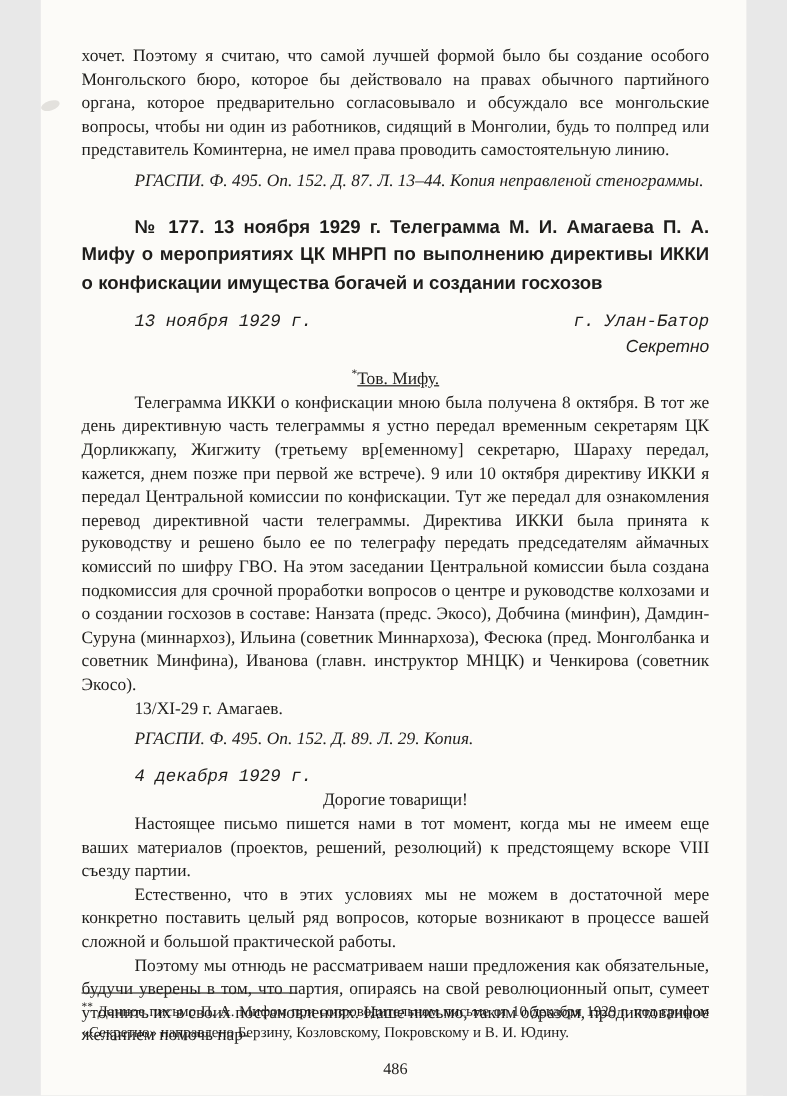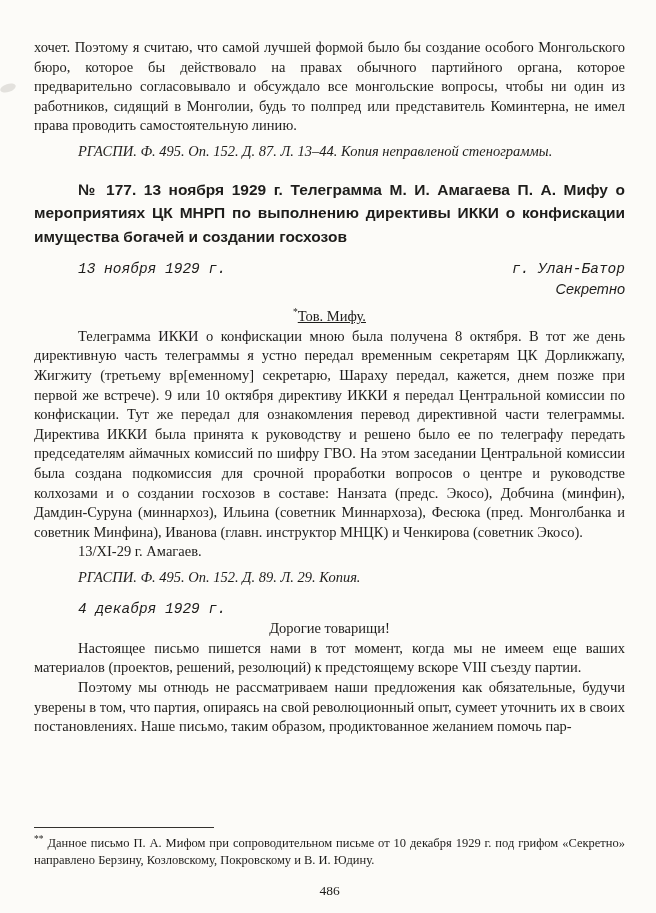--- a/index.html
+++ b/index.html
@@ -1,18 +1,18 @@
 <!DOCTYPE html>
 <html><head>
 <meta charset="utf-8">
 <style>
   html, body { margin: 0; padding: 0; background: #e8e8e8; }
   .page {
     position: relative;
-    width: 656px;
+    width: 588px;
     height: 913px;
     margin: 0 auto;
     background: #fcfbf8;
     color: #1e1d1b;
     overflow: hidden;
     box-sizing: border-box;
     padding: 38px 31px 0 34px;
     font-family: "Liberation Serif", serif;
   }
   .smudge {
@@ -112,20 +112,21 @@
   <p class="serif-body centered mt8"><sup class="fn-marker">*</sup><span class="underlined">Тов. Мифу.</span></p>
   <p class="serif-body indent">Телеграмма ИККИ о конфискации мною была получена 8 октября. В тот же день директивную часть телеграммы я устно передал временным секретарям ЦК Дорликжапу, Жигжиту (третьему вр[еменному] секретарю, Шараху передал, кажется, днем позже при первой же встрече). 9 или 10 октября директиву ИККИ я передал Центральной комиссии по конфискации. Тут же передал для ознакомления перевод директивной части телеграммы. Директива ИККИ была принята к руководству и решено было ее по телеграфу передать председателям аймачных комиссий по шифру ГВО. На этом заседании Центральной комиссии была создана подкомиссия для срочной проработки вопросов о центре и руководстве колхозами и о создании госхозов в составе: Нанзата (предс. Экосо), Добчина (минфин), Дамдин-Суруна (миннархоз), Ильина (советник Миннархоза), Фесюка (пред. Монголбанка и советник Минфина), Иванова (главн. инструктор МНЦК) и Ченкирова (советник Экосо).</p>
   <p class="serif-body indent">13/XI-29 г. Амагаев.</p>
   <p class="archive-ref mt6">РГАСПИ. Ф. 495. Оп. 152. Д. 89. Л. 29. Копия.</p>
 
   <div class="dateline mt12">
     <span class="left">4 декабря 1929 г.</span>
   </div>
   <p class="serif-body centered">Дорогие товарищи!</p>
   <p class="serif-body indent">Настоящее письмо пишется нами в тот момент, когда мы не имеем еще ваших материалов (проектов, решений, резолюций) к предстоящему вскоре VIII съезду партии.</p>
+  <p class="serif-body indent">Естественно, что в этих условиях мы не можем в достаточной мере конкретно поставить целый ряд вопросов, которые возникают в процессе вашей сложной и большой практической работы.</p>
   <p class="serif-body indent">Поэтому мы отнюдь не рассматриваем наши предложения как обязательные, будучи уверены в том, что партия, опираясь на свой революционный опыт, сумеет уточнить их в своих постановлениях. Наше письмо, таким образом, продиктованное желанием помочь пар-</p>
 
   <div class="footer">
     <div class="footnote-rule"></div>
     <p class="footnote"><sup class="fn-marker">**</sup> <span>Данное письмо П. А. Мифом при сопроводительном письме от 10 декабря 1929 г. под грифом «Секретно» направлено Берзину, Козловскому, Покровскому и В. И. Юдину.</span></p>
     <p class="page-number">486</p>
   </div>
 </div>
 
 </body></html>

